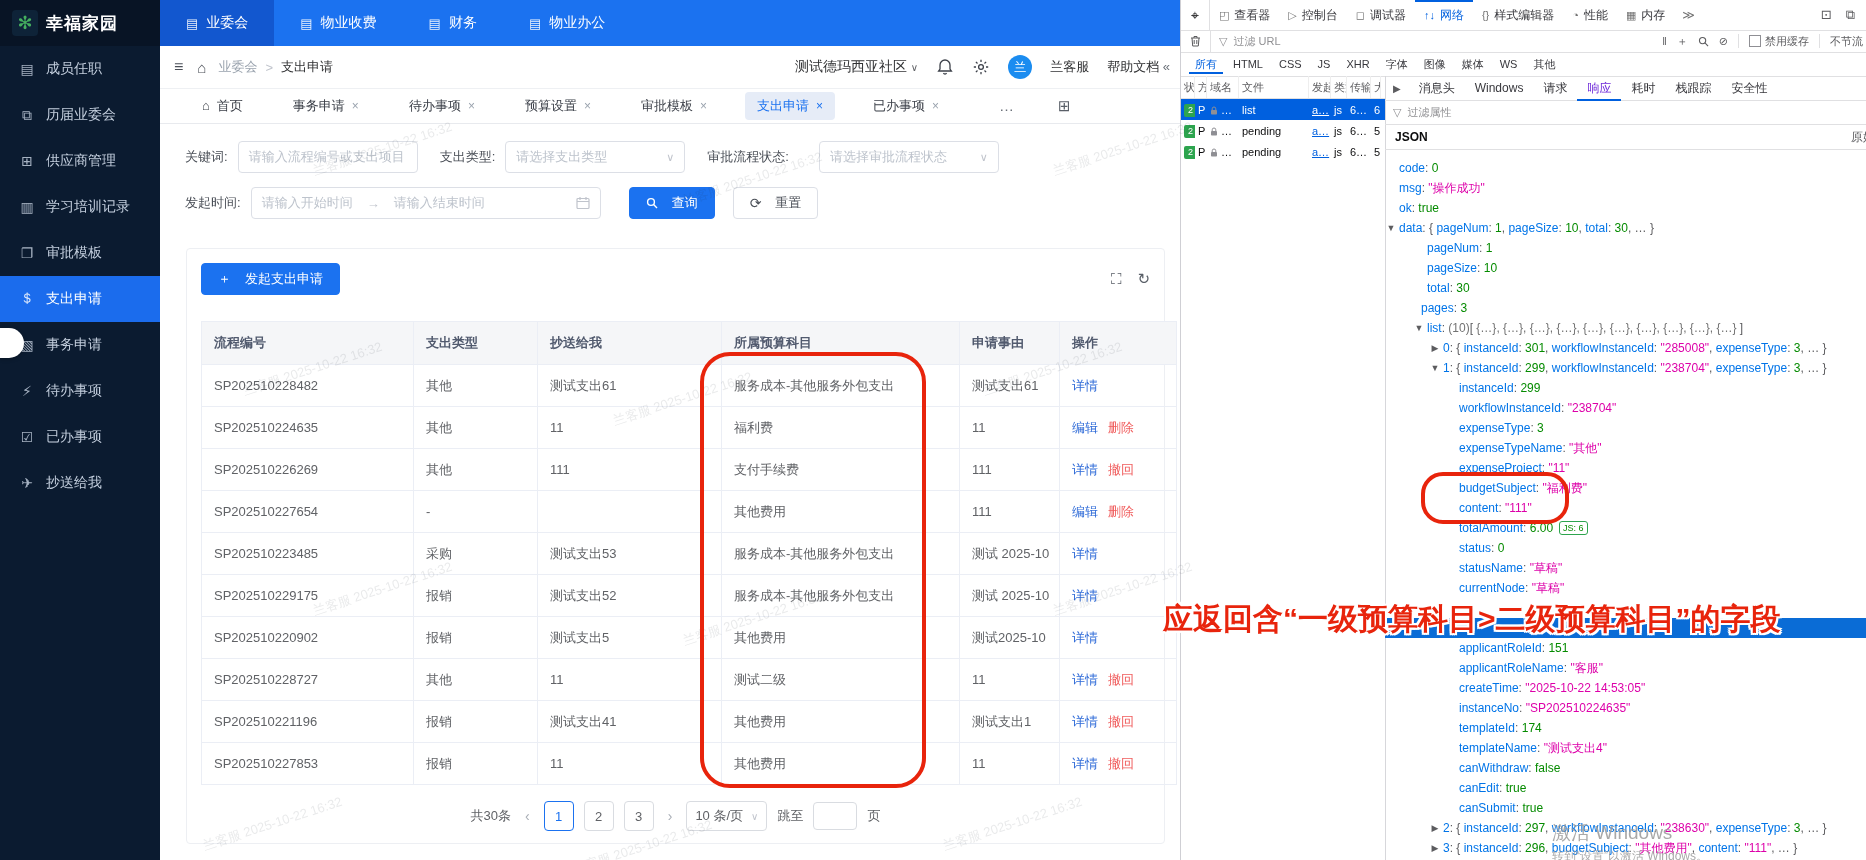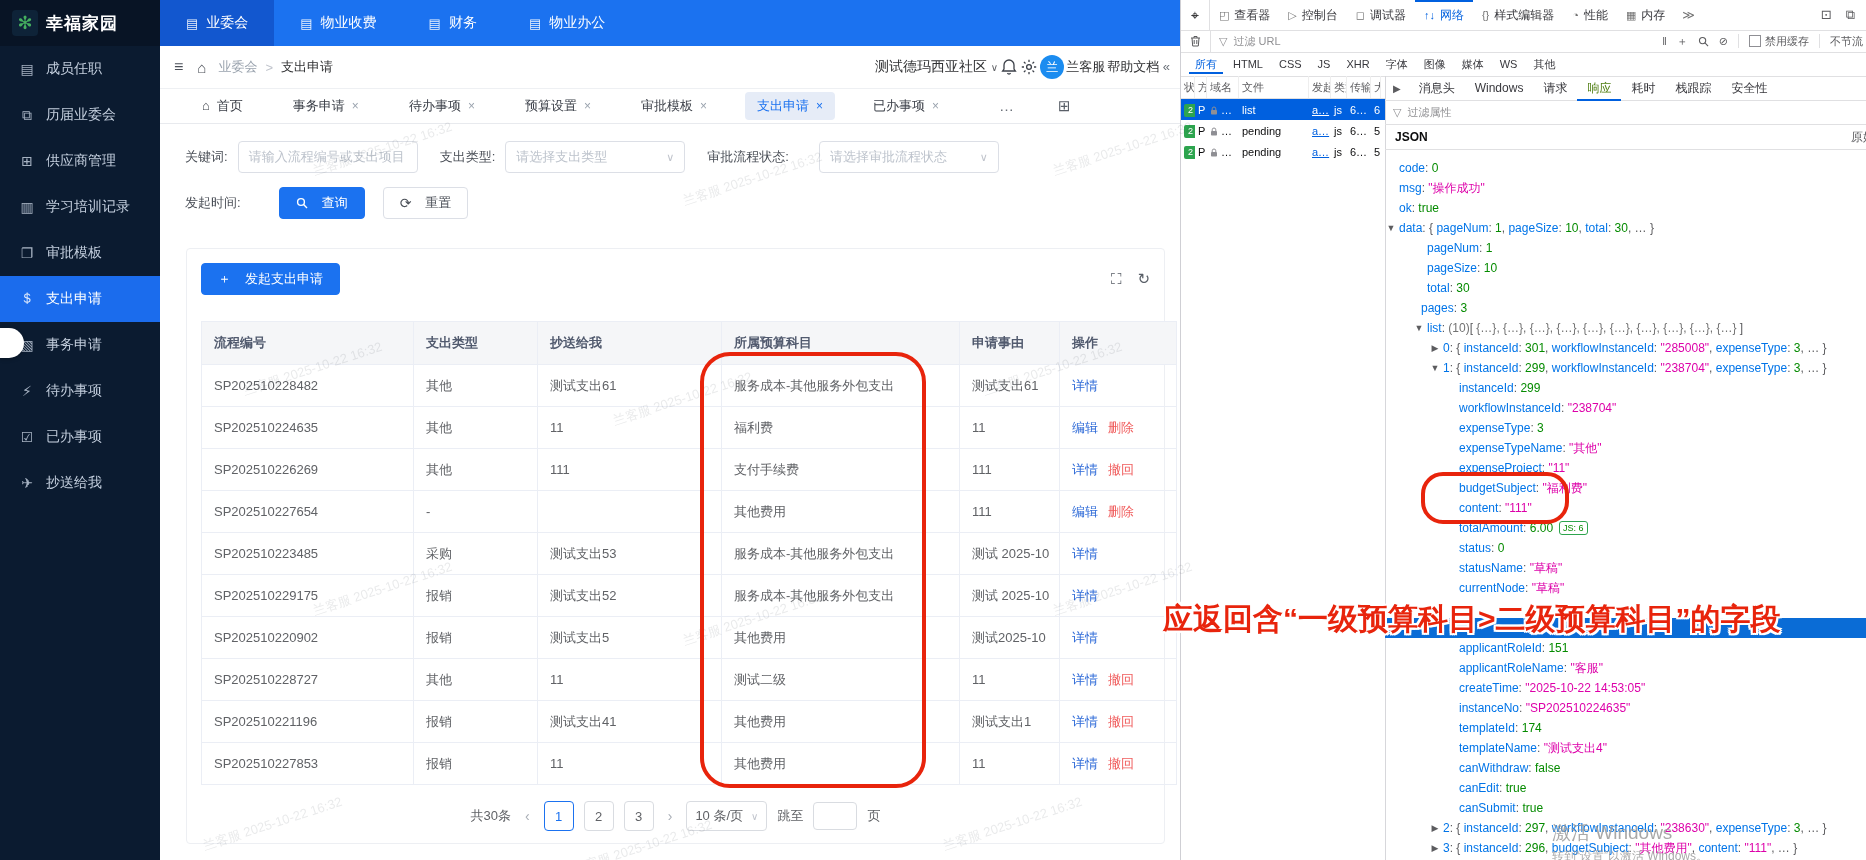--- a/index.html
+++ b/index.html
@@ -22,21 +22,21 @@
   .nav-item{display:flex;align-items:center;gap:8px;padding:0 26px;color:#fff;font-size:14px;cursor:pointer;}
   .nav-item .ic{font-size:13px;opacity:.9;}
   .nav-item.active{background:#1257cf;}
   #toolbar{position:absolute;left:0;top:46px;width:1020px;height:42px;display:flex;align-items:center;
     border-bottom:1px solid #eef0f3;}
   .crumb-collapse{margin-left:14px;font-size:16px;color:#4a4f57;cursor:pointer;}
   .crumb-home{margin-left:14px;font-size:15px;color:#4a4f57;cursor:pointer;}
   .crumb{margin-left:12px;color:#9aa3ae;}
   .crumb-sep{margin:0 8px;color:#c0c4cc;}
   .crumb-cur{color:#303133;}
-  #toolbar .right{margin-left:auto;display:flex;align-items:center;gap:2px;padding-right:10px;}
+  #toolbar .right{margin-left:auto;display:flex;align-items:center;gap:18px;padding-right:10px;}
   .community{font-size:14px;color:#303133;cursor:pointer;}
   .tb-ic{width:18px;height:18px;cursor:pointer;}
   .avatar{width:24px;height:24px;border-radius:50%;background:#1b8cf0;color:#fff;display:flex;align-items:center;
     justify-content:center;font-size:12px;}
   .username{font-size:13px;}
   .helpdoc{font-size:13px;cursor:pointer;white-space:nowrap;}
   
   #tabsrow{position:absolute;left:0;top:88px;width:1020px;height:36px;border-bottom:1px solid #e8eaee;
     display:flex;align-items:center;gap:26px;padding-left:30px;box-sizing:border-box;}
   .vtab{display:flex;align-items:center;gap:7px;color:#3c4049;font-size:13px;cursor:pointer;padding:5px 12px;border-radius:4px;}
@@ -116,21 +116,21 @@
   .badge{display:inline-block;min-width:11px;height:13px;line-height:13px;background:#2da44e;color:#fff;
     border-radius:2px;font-size:9px;text-align:center;padding:0 1px;}
   .initiator{color:#0060df;text-decoration:underline;}
   .netrow.sel .initiator{color:#fff;}
   .locksvg{vertical-align:-1px;}
   
   #resppane{position:absolute;left:204px;top:76px;width:482px;height:784px;overflow:hidden;}
   #resp-tabs{height:24px;display:flex;align-items:center;border-bottom:1px solid #e0e0e2;}
   .rcollapse{padding:0 8px;color:#5c5c5f;cursor:pointer;font-size:10px;}
   .rtab{padding:4px 10px;cursor:pointer;color:#38383d;font-size:12px;}
-  .rtab.active{color:#4d7c0f;box-shadow:inset 0 -2px 0 #0060df;}
+  .rtab.active{color:#6d28d9;box-shadow:inset 0 -2px 0 #0060df;}
   #resp-filter{height:23px;border-bottom:1px solid #e0e0e2;display:flex;align-items:center;gap:6px;
     padding-left:8px;color:#909093;}
   #json-head{height:24px;border-bottom:1px solid #e0e0e2;display:flex;align-items:center;padding-left:10px;
     font-weight:bold;color:#0c0c0d;font-size:12px;}
   #json-head .raw{margin-left:auto;font-weight:normal;color:#5c5c5f;width:16px;overflow:hidden;white-space:nowrap;}
   #jsontree{position:absolute;left:0;top:82px;width:482px;}
   .jline{height:20px;line-height:20px;white-space:nowrap;overflow:hidden;font-size:12px;position:relative;}
   .jline .tw{position:absolute;width:10px;color:#5c5c5f;font-size:9px;text-align:center;top:0;}
   .jline.hl{background:#0a6cd6;}
   .k{color:#0074e8;} .n{color:#058b00;} .s{color:#dd00a9;} .b{color:#058b00;} .p{color:#5c5c5f;} .g{color:#737373;}
@@ -293,20 +293,29 @@
         </span>
       <span class="flabel" style="margin-left:22px;">审批流程状态:</span>
       <span class="finput" style="width:180px;margin-left:20px;">
           <span>请选择审批流程状态</span>
           <span class="arrow">∨</span>
         </span>
     </div>
 
     <div class="frow" id="frow2">
       <span class="flabel" style="margin-left:25px;">发起时间:</span>
+      <span class="finput" style="width:350px;">
+        <span>请输入开始时间</span>
+        <span style="margin:0 14px;color:#c0c4cc;">→</span>
+        <span>请输入结束时间</span>
+        <svg class="arrow" width="14" height="14" viewBox="0 0 14 14" style="margin-left:auto;">
+            <rect x="1" y="2.5" width="12" height="10" rx="1" fill="none" stroke="#c0c4cc" stroke-width="1.2"></rect>
+            <path d="M1 5.5h12M4 1v3M10 1v3" stroke="#c0c4cc" stroke-width="1.2"></path>
+          </svg>
+      </span>
       <span class="btn primary" style="margin-left:28px;">
         <svg width="12" height="12" viewBox="0 0 12 12">
             <circle cx="5" cy="5" r="3.4" fill="none" stroke="#fff" stroke-width="1.4"></circle>
             <path d="M7.6 7.6L11 11" stroke="#fff" stroke-width="1.4"></path>
           </svg>
         <span>查询</span>
       </span>
       <span class="btn plain" style="margin-left:18px;">
         <span style="font-size:14px;">⟳</span>
         <span>重置</span>

